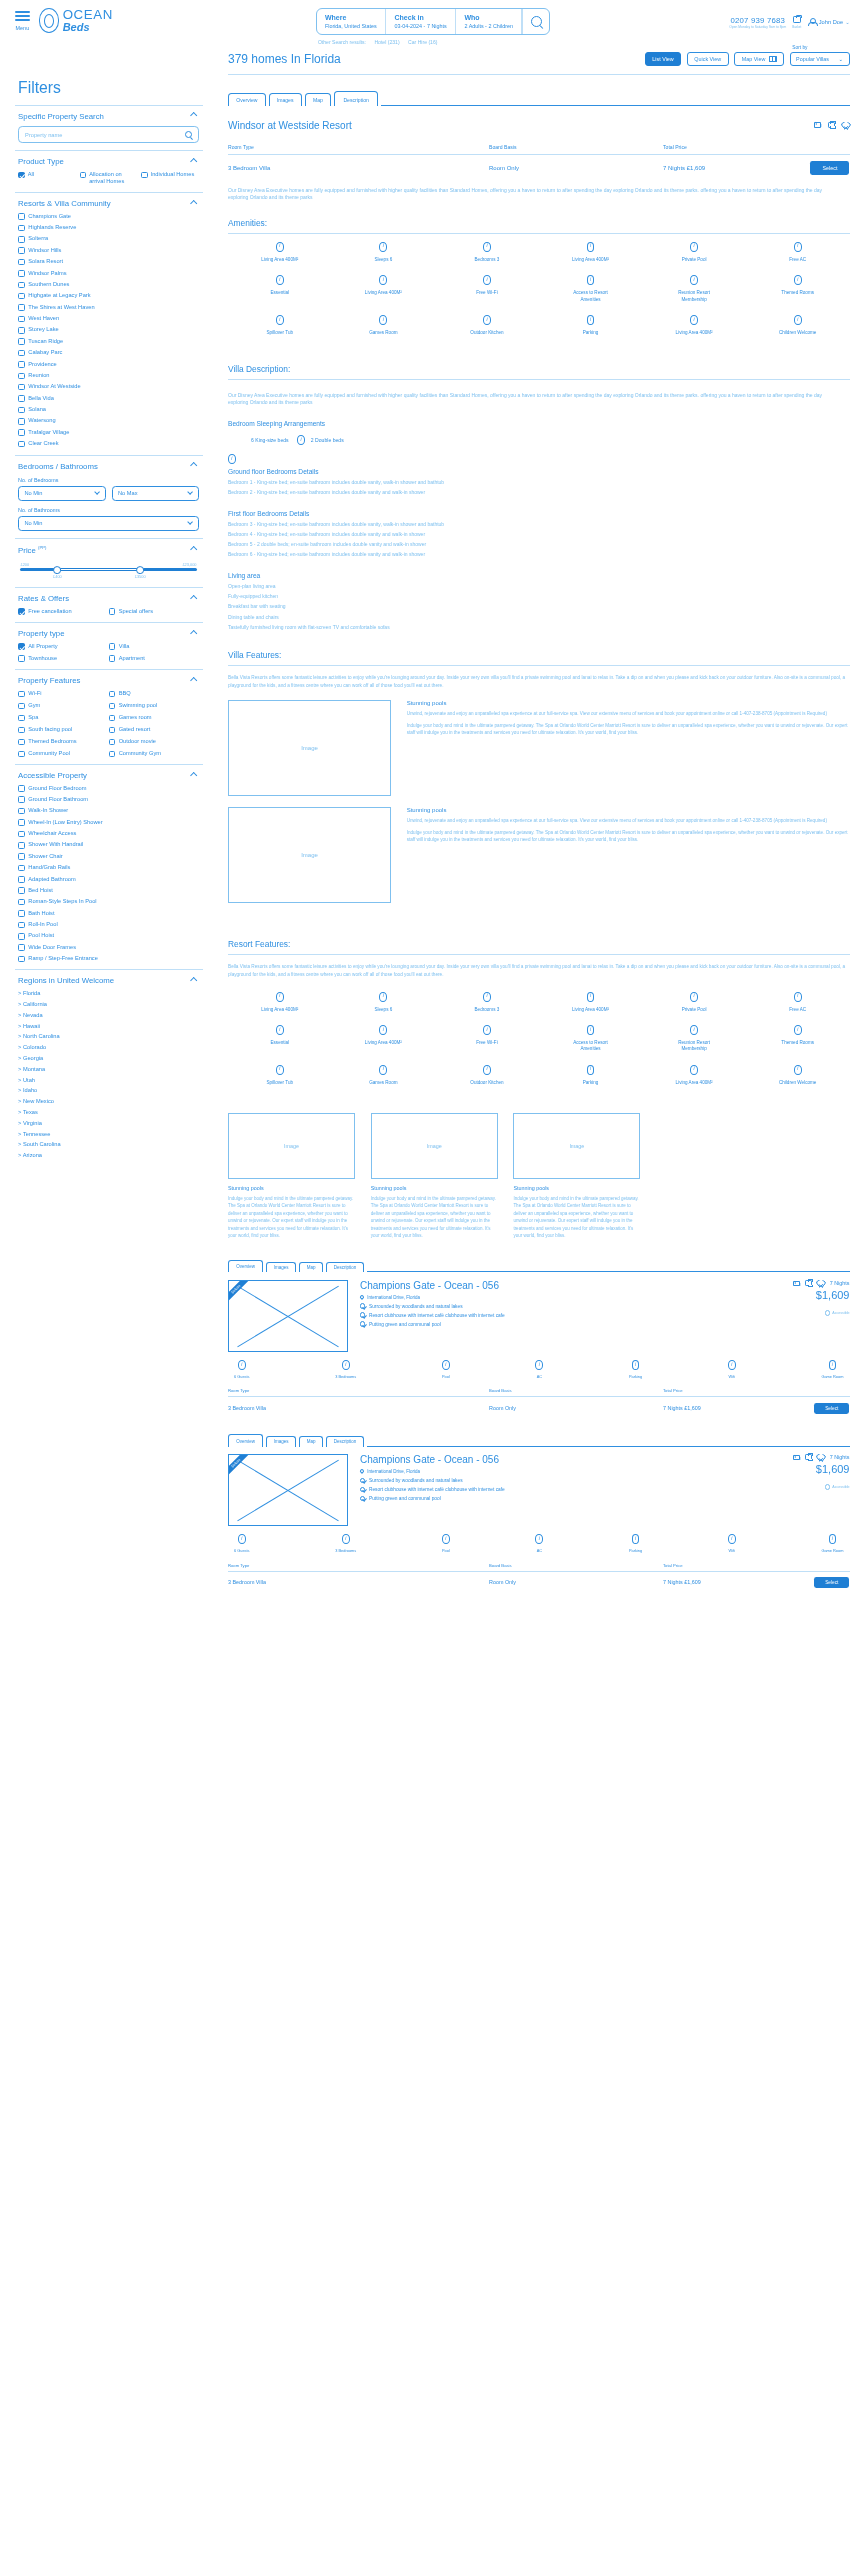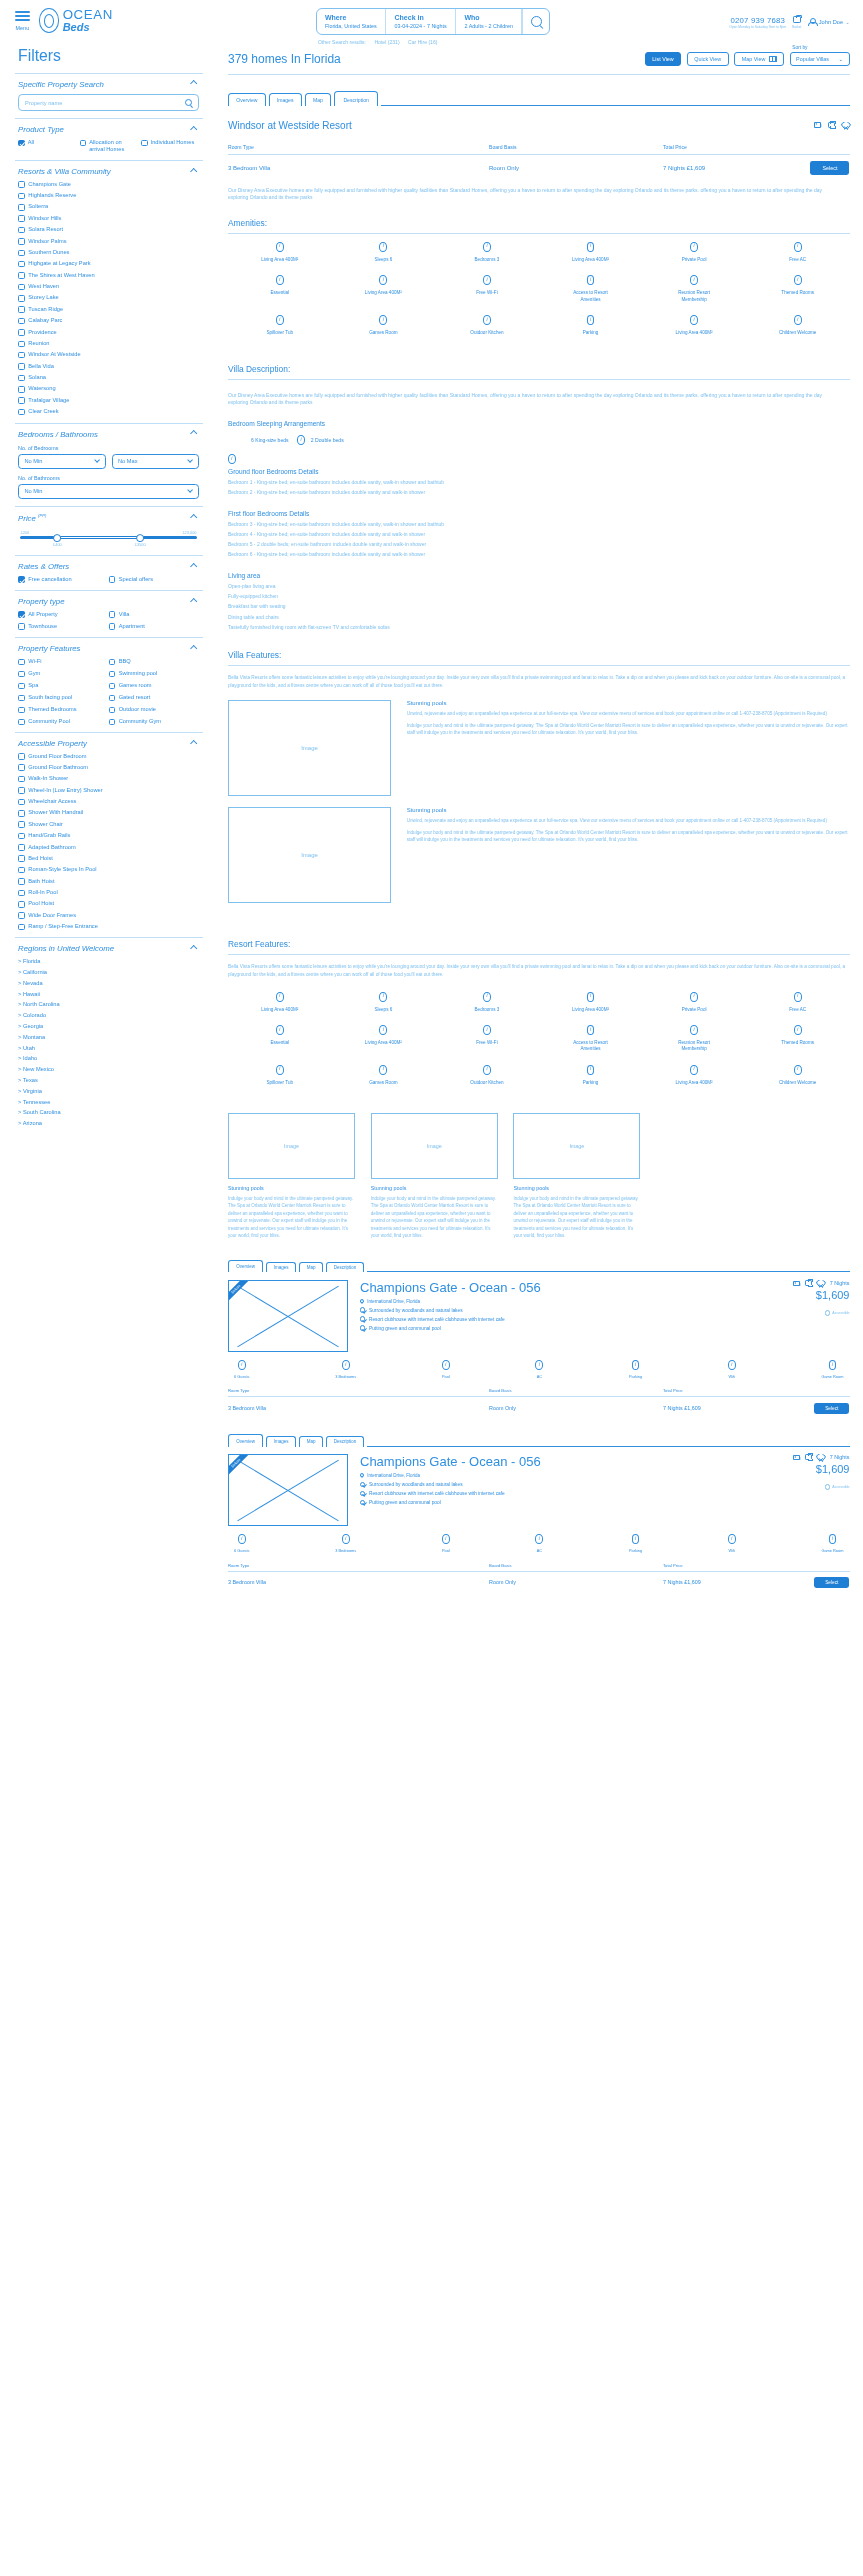--- a/index.html
+++ b/index.html
@@ -62,28 +62,28 @@
   .ic-lab{ font-size:3px; color:var(--blue-l); }
   .user{ display:flex; align-items:center; gap:2.4px; cursor:pointer;}
   .avatar{ width:9px; height:9px; position:relative; }
   .avatar:before{ content:""; position:absolute; top:0; left:2.4px; width:4.2px; height:4.2px; border:0.9px solid var(--blue); border-radius:50%; }
   .avatar:after{ content:""; position:absolute; bottom:0.6px; left:0.6px; width:7.8px; height:3.6px; border:0.9px solid var(--blue); border-bottom:none; border-radius:4.2px 4.2px 0 0; }
   .uname{ font-size:5.7px; color:var(--blue); }
   .chev{ font-size:4.8px; color:var(--blue); }
 
   
   .body-row{ display:flex; align-items:flex-start; padding:0 14.5px; }
-  .sidebar{ width:199px; flex:none; padding-right:11px; }
+  .sidebar{ width:199px; flex:none; padding-right:11px;margin-top:32px; }
   .main{ flex:1; padding-left:14.5px; }
 
   h1.filters{ font-size:15.7px; color:var(--blue); font-weight:400; margin:2.4px 0 7.2px 3.6px; }
 
   .fsec{ border-top:0.8px solid var(--blue-vl); padding:6px 3.6px 7.2px 3.6px; }
   .fsec:first-child{ border-top:0.8px solid var(--blue-vl); }
-  .fhead{ display:flex; justify-content:space-between; align-items:center; cursor:pointer;font-style:italic; }
+  .fhead{ display:flex; justify-content:space-between; align-items:center; cursor:pointer; }
   .fhead .t{ font-size:7.8px; color:var(--blue); font-weight:400; }
   .caret{ width:5.4px; height:5.4px; border-left:1.2px solid var(--blue); border-top:1.2px solid var(--blue); transform:rotate(45deg); margin-right:2.4px; }
 
   .prop-search{ margin-top:5.4px; display:flex; align-items:center; justify-content:space-between;
     border:0.9px solid var(--blue-l); border-radius:4.2px; height:17px; padding:0 6px; }
   .prop-search span{ font-size:5.7px; color:var(--blue-l); }
   .mag-s{ width:7.2px; height:7.2px; border:1px solid var(--blue); border-radius:50%; position:relative; }
   .mag-s:after{ content:""; position:absolute; width:1px; height:3px; background:var(--blue); right:-0.6px; bottom:-2.4px; transform:rotate(-45deg); }
   .cb{ width:6.6px; height:6.6px; border:1px solid var(--blue); border-radius:1.5px; flex:none; margin-top:0.6px; background:#fff; cursor:pointer;}
   .cb.on{ background:var(--blue-d); border-color:var(--blue-d); position:relative; }
@@ -196,21 +196,21 @@
   .pc-tab.active{ padding:3.6px 7.2px 3px; }
   .pc-line{ flex:1; border-bottom:0.8px solid var(--blue); }
   .pc-body{ display:flex; gap:12px; margin-top:7.2px; }
   .pc-photo{ width:120px; height:72px; border:1px solid var(--blue); position:relative; flex:none; overflow:hidden;}
   .pc-photo .xl{ position:absolute; inset:0; }
   .pc-photo .xl:before,.pc-photo .xl:after{ content:""; position:absolute; left:0; top:50%; width:100%; height:0.8px; background:var(--blue); transform-origin:center;}
   .pc-photo .xl:before{ transform:rotate(31deg); }
   .pc-photo .xl:after{ transform:rotate(-31deg); }
   .ribbon{ position:absolute; left:-13.3px; top:5.4px; background:var(--blue-d); color:#fff; font-size:3.6px; padding:1.2px 14.5px; transform:rotate(-45deg); }
   .pc-info{ flex:1; }
-  .pc-title{ font-size:13px; color:var(--blue); }
+  .pc-title{ font-size:10px; color:var(--blue); }
   .pc-loc{ display:flex; align-items:center; gap:3px; font-size:4.5px; color:var(--blue); margin-top:4.2px;}
   .pin{ width:4.2px; height:4.2px; border:0.8px solid var(--blue); border-radius:50% 50% 50% 0; transform:rotate(-45deg); }
   .pc-bul{ display:flex; align-items:center; gap:3.6px; font-size:4.8px; color:var(--blue); margin-top:3.6px;}
   .tick{ width:5.4px; height:5.4px; border:0.8px solid var(--blue); border-radius:50%; position:relative; flex:none;}
   .tick:after{ content:""; position:absolute; left:1.5px; top:0.6px; width:1.5px; height:3px; border:solid var(--blue); border-width:0 0.8px 0.8px 0; transform:rotate(42deg);}
   .pc-right{ width:114px; flex:none; text-align:right; }
   .pc-icons{ display:flex; gap:4.8px; align-items:center; justify-content:flex-end; font-size:4.8px; color:var(--blue);}
   .pc-nights{ font-size:5.4px; }
   .pc-price{ font-size:11px; color:var(--blue); margin-top:1.8px; }
   .access-tag{ display:flex; align-items:center; gap:2.4px; justify-content:flex-end; font-size:3.6px; color:var(--blue-l); margin-top:9.6px;}

